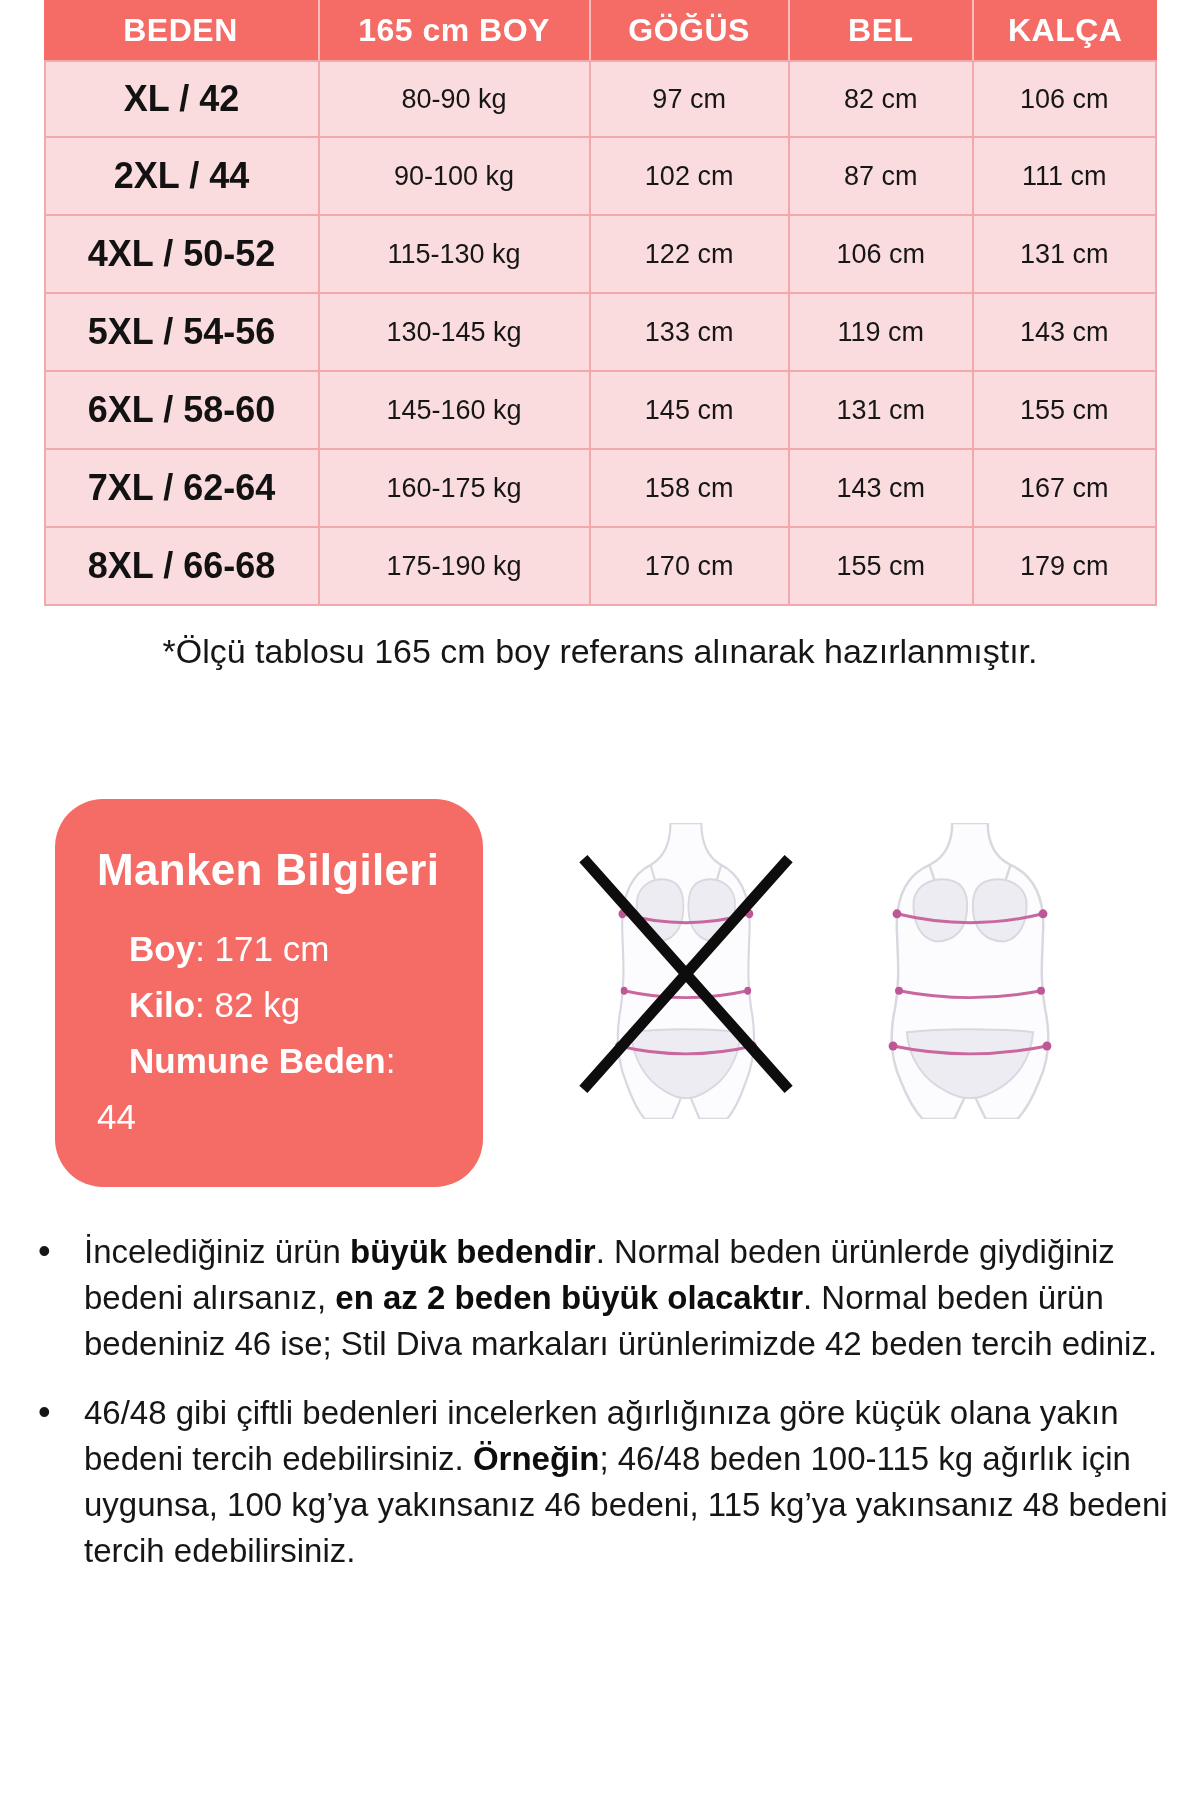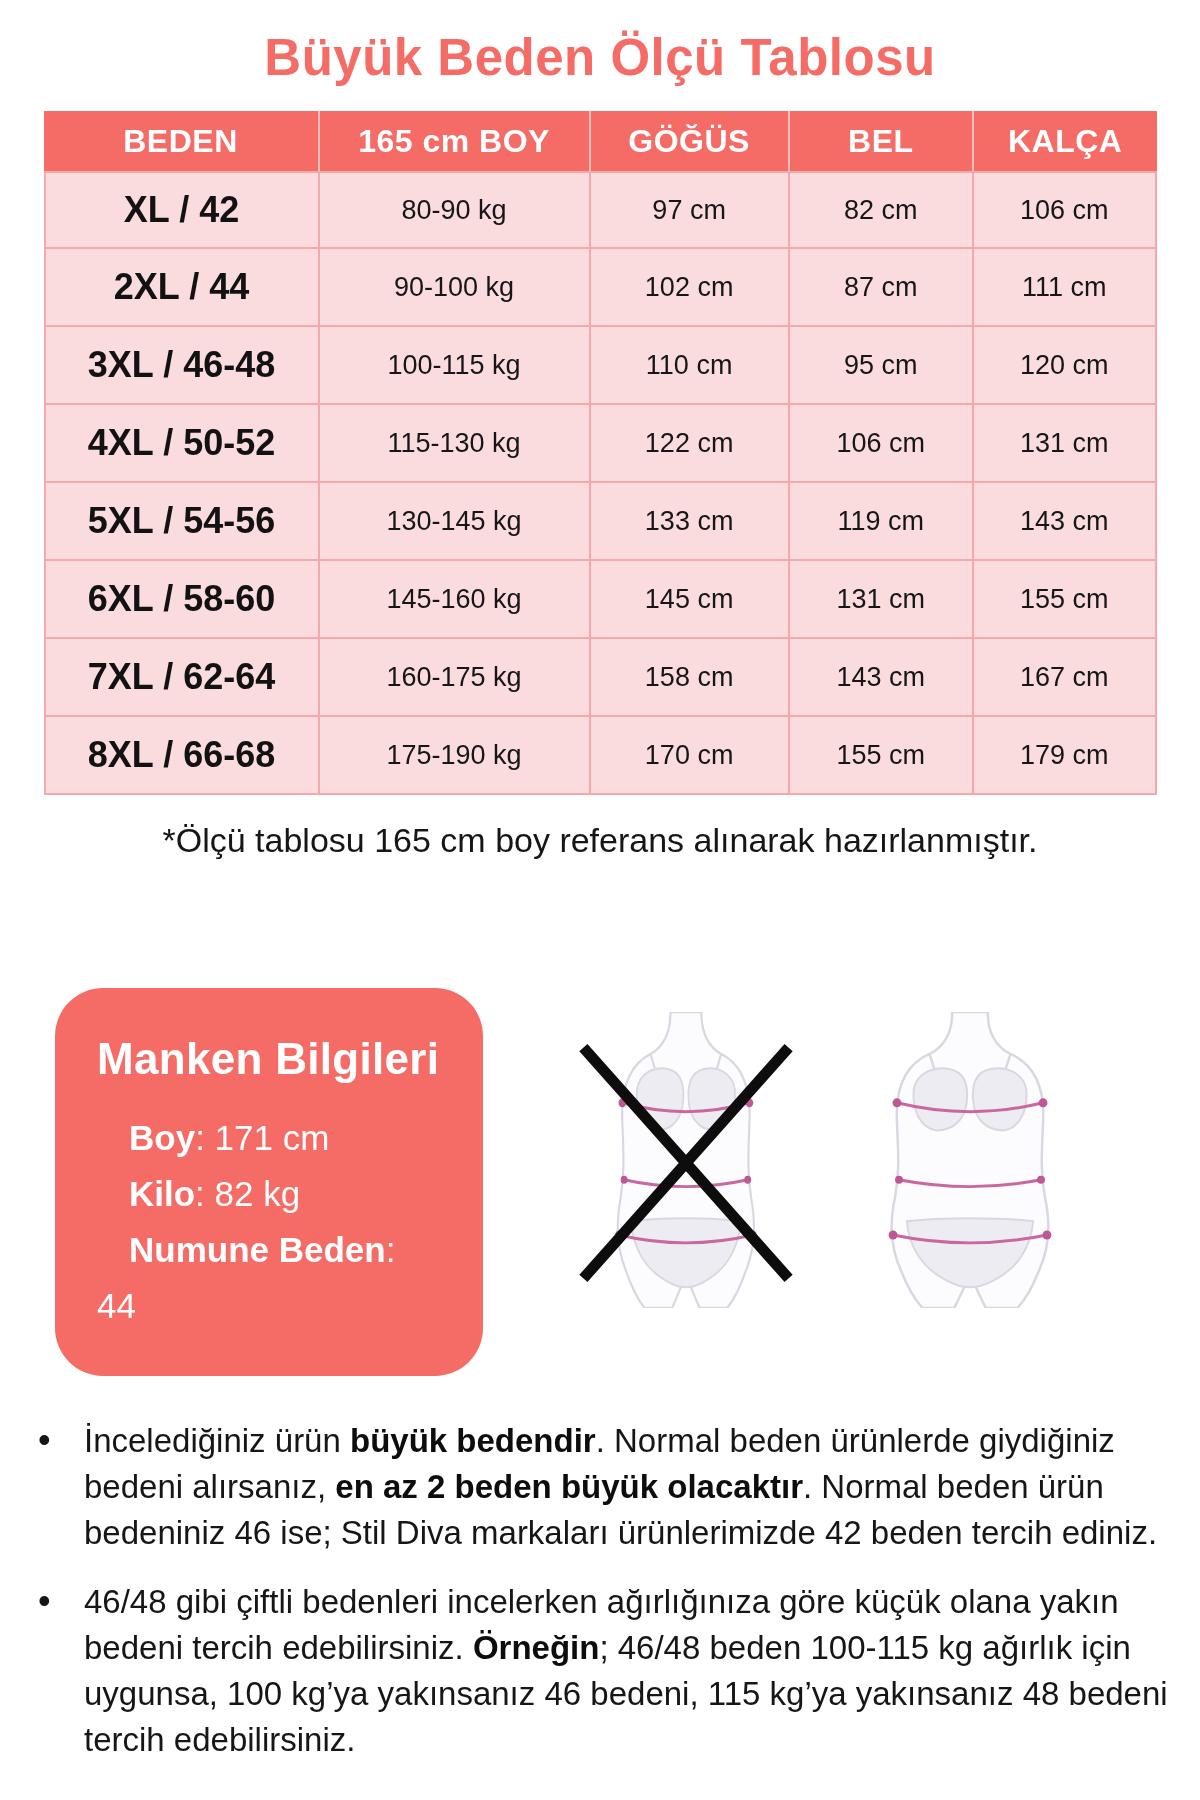--- a/index.html
+++ b/index.html
@@ -107,21 +107,20 @@
       <circle cx="48" cy="170" r="4" fill="var(--measure-dot)"></circle>
         <circle cx="192" cy="170" r="4" fill="var(--measure-dot)"></circle>
       <circle cx="42" cy="226" r="4.5" fill="var(--measure-dot)"></circle>
         <circle cx="198" cy="226" r="4.5" fill="var(--measure-dot)"></circle>
     </symbol>
   </defs>
 </svg>
 
 <div class="page">
 
-  <h1 class="page-title">Büyük Beden Ölçü Tablosu</h1>
 
   <table class="size-table">
     <colgroup>
         <col class="c1">
         <col class="c2">
         <col class="c3">
         <col class="c4">
         <col class="c5">
       </colgroup>
     <thead>
@@ -140,27 +139,20 @@
           <td>97 cm</td>
           <td>82 cm</td>
           <td>106 cm</td>
         </tr>
         <tr>
           <td>2XL / 44</td>
           <td>90-100 kg</td>
           <td>102 cm</td>
           <td>87 cm</td>
           <td>111 cm</td>
-        </tr>
-        <tr>
-          <td>3XL / 46-48</td>
-          <td>100-115 kg</td>
-          <td>110 cm</td>
-          <td>95 cm</td>
-          <td>120 cm</td>
         </tr>
         <tr>
           <td>4XL / 50-52</td>
           <td>115-130 kg</td>
           <td>122 cm</td>
           <td>106 cm</td>
           <td>131 cm</td>
         </tr>
         <tr>
           <td>5XL / 54-56</td>

